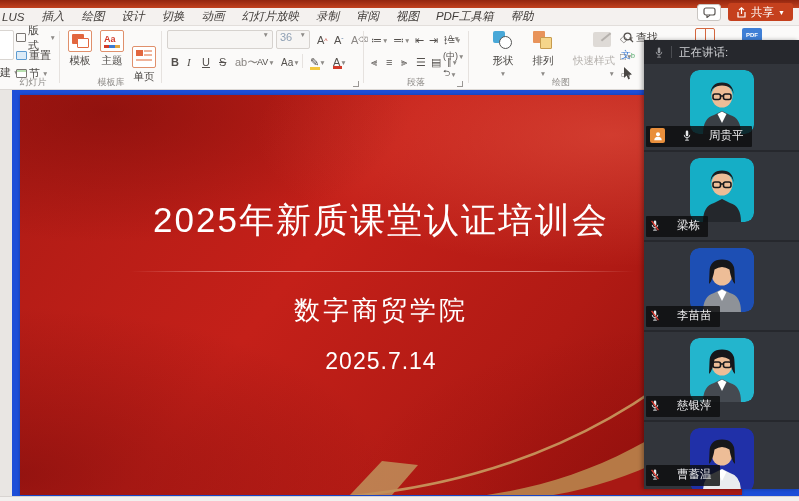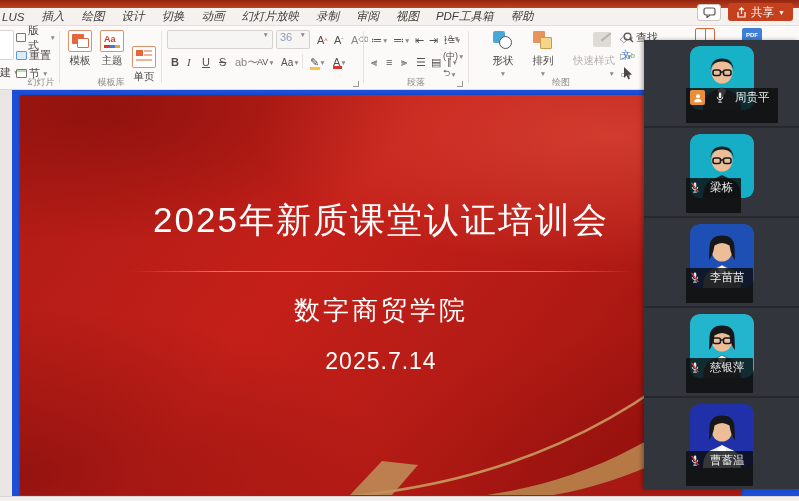--- a/index.html
+++ b/index.html
@@ -67,21 +67,21 @@
   #panel-header { height:24px; display:flex; align-items:center; gap:7px; padding-left:10px;
     font-size:11.5px; color:#cfd1d4; }
   #panel-header .hdiv { width:1px; height:12px; background:#4a4c51; }
   #participant-list { flex:1; display:flex; flex-direction:column; overflow:hidden; }
   .tile { height:90px; position:relative; background:#32353b; border-top:2px solid #26282d; }
   .tile:first-child { height:86px; border-top:none; }
   .tile:last-child { flex:1; }
   .avatar { position:absolute; left:50%; transform:translateX(-50%); top:6px;
     width:64px; height:64px; border-radius:9px; }
   .name-label { position:absolute; left:2px; bottom:3px; display:flex; align-items:center;
-    gap:10px; background:rgba(12,13,15,.82); padding:2px 8px 18px 4px; border-radius:1px;margin-left:40px; }
+    gap:17px; background:rgba(12,13,15,.82); padding:2px 8px 4px 4px; border-radius:1px; }
   .name-label .pname { color:#ececee; font-size:11.5px; white-space:nowrap; }
   .host-badge { width:15px; height:15px; background:#e98f3c; border-radius:2px;
     display:flex; align-items:center; justify-content:center; }
 </style>
 </head>
 <body>
 
 <div id="titlebar" class="abs"></div>
 
 <div id="menubar" class="abs">
@@ -131,21 +131,21 @@
     </div>
     <div class="abs sb" style="left:14px;top:21px;">
       <span style="display:inline-block;width:11px;height:9px;border:1px solid #5c9bd1;background:#dcebf7;border-radius:1px;"></span>
       <span>重置</span>
     </div>
     <div class="abs sb" style="left:14px;top:39px;">
       <span style="display:inline-block;width:11px;height:9px;border:1px solid #7a7673;background:linear-gradient(#b8e0b0 30%,#fff 30%);border-radius:1px;"></span>
       <span>节</span>
         <span class="cv">▼</span>
     </div>
-    <div class="group-label" style="left:12px;">幻灯片</div>
+    <div class="group-label" style="left:4px;">幻灯片</div>
   </div>
   <div class="vdiv" style="left:59px;"></div>
 
   <div class="abs" style="left:62px;top:0;width:98px;height:64px;">
     <div class="abs bigbtn" style="left:2px;top:4px;">
       <span class="ic">
         <span style="position:absolute;left:3px;top:3px;width:12px;height:10px;background:#e2673f;border-radius:1px;"></span>
         <span style="position:absolute;left:8px;top:7px;width:12px;height:10px;background:#fff;border:1px solid #e2673f;border-radius:1px;"></span>
       </span>
       <span>模板</span>
@@ -309,20 +309,30 @@
     </svg>
     <div id="slide-title">2025年新质课堂认证培训会</div>
     <div id="slide-divider"></div>
     <div id="slide-subtitle">数字商贸学院</div>
     <div id="slide-date">2025.7.14</div>
   </div>
 </div>
 <div id="status-strip" class="abs"></div>
 
 <div id="meeting-panel" class="abs">
+  <div id="panel-header">
+    <svg width="10" height="13" viewBox="0 0 16 18">
+      <rect x="6" y="1" width="4" height="9" rx="2" fill="#9a9ca0"></rect>
+      <path d="M3.5 8 a4.5 4.5 0 0 0 9 0" fill="none" stroke="#9a9ca0" stroke-width="1.4"></path>
+      <line x1="8" y1="13" x2="8" y2="16" stroke="#9a9ca0" stroke-width="1.4"></line>
+      <line x1="5" y1="16.5" x2="11" y2="16.5" stroke="#9a9ca0" stroke-width="1.4"></line>
+    </svg>
+    <span class="hdiv"></span>
+    <span>正在讲话:</span>
+  </div>
   <div id="participant-list">
   <div class="tile">
     <svg class="avatar" viewBox="0 0 64 64">
       <rect class="bg" width="64" height="64" rx="9" fill="#18b2c8"></rect>
       <path class="suit" d="M13 64 Q13 48 24 45 L32 41 L40 45 Q51 48 51 64 Z" fill="#3a3f45"></path>
       <path class="shirt" d="M27.5 44 L32 53 L36.5 44 L32 41.5 Z" fill="#ffffff"></path>
       <ellipse class="face" cx="32" cy="26" rx="10.5" ry="11.5" fill="#edbd97"></ellipse>
       <path class="hair-short" d="M20.5 25 Q20.5 12.5 32 12.5 Q43.5 12.5 43.5 25 Q43 18 37 16.2 Q32 14.8 27 16.2 Q21 18 20.5 25 Z" fill="#1c1d20"></path>
       <path class="hair-long" d="M19.5 24 Q19.5 11.5 32 11.5 Q44.5 11.5 44.5 24 L45 36 Q41 32 39.5 21.5 Q32 16.5 24.5 21.5 Q23 32 19 36 Z" fill="#16171a" style="display: none;"></path>
       <g class="glasses" stroke="#17181c" stroke-width="1.6" fill="none">

